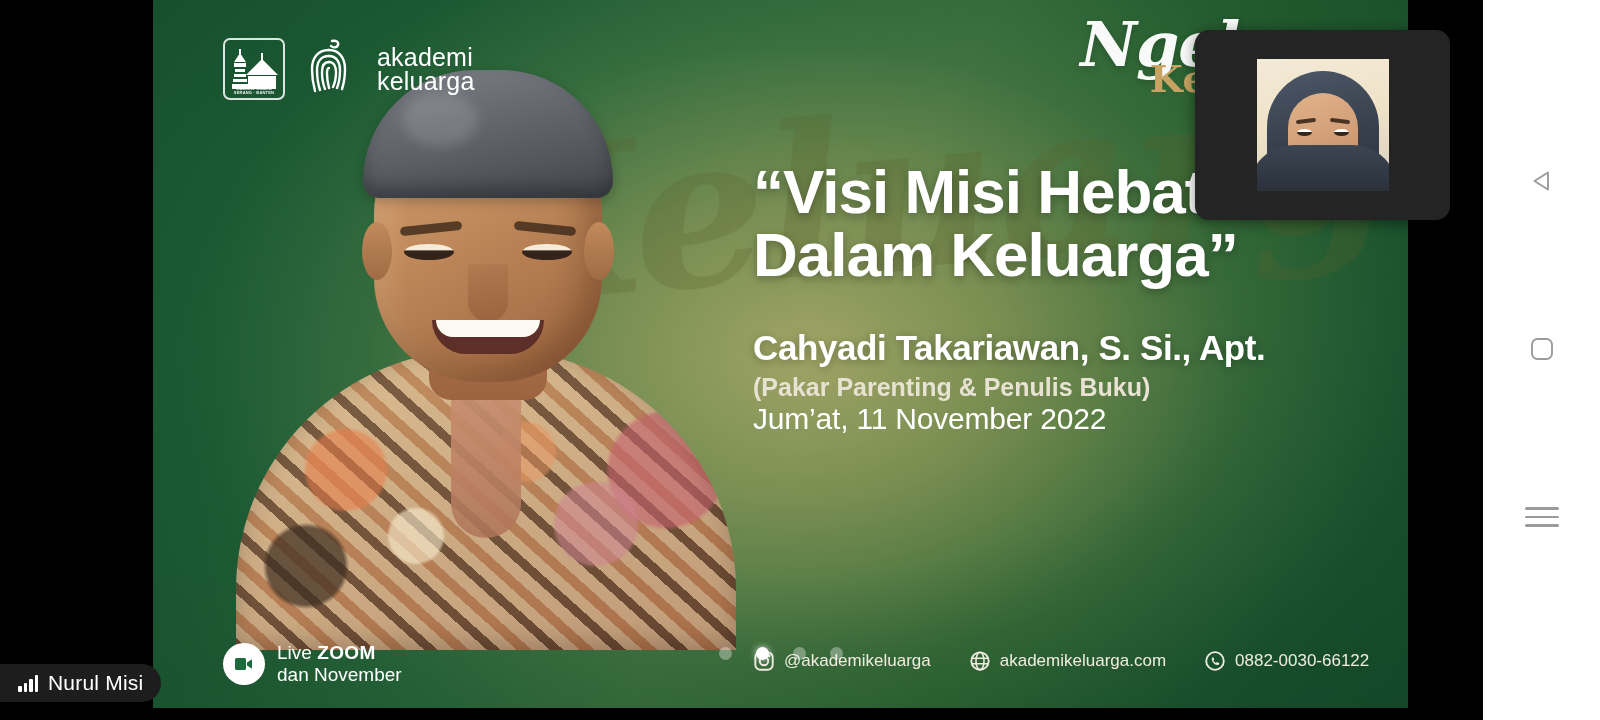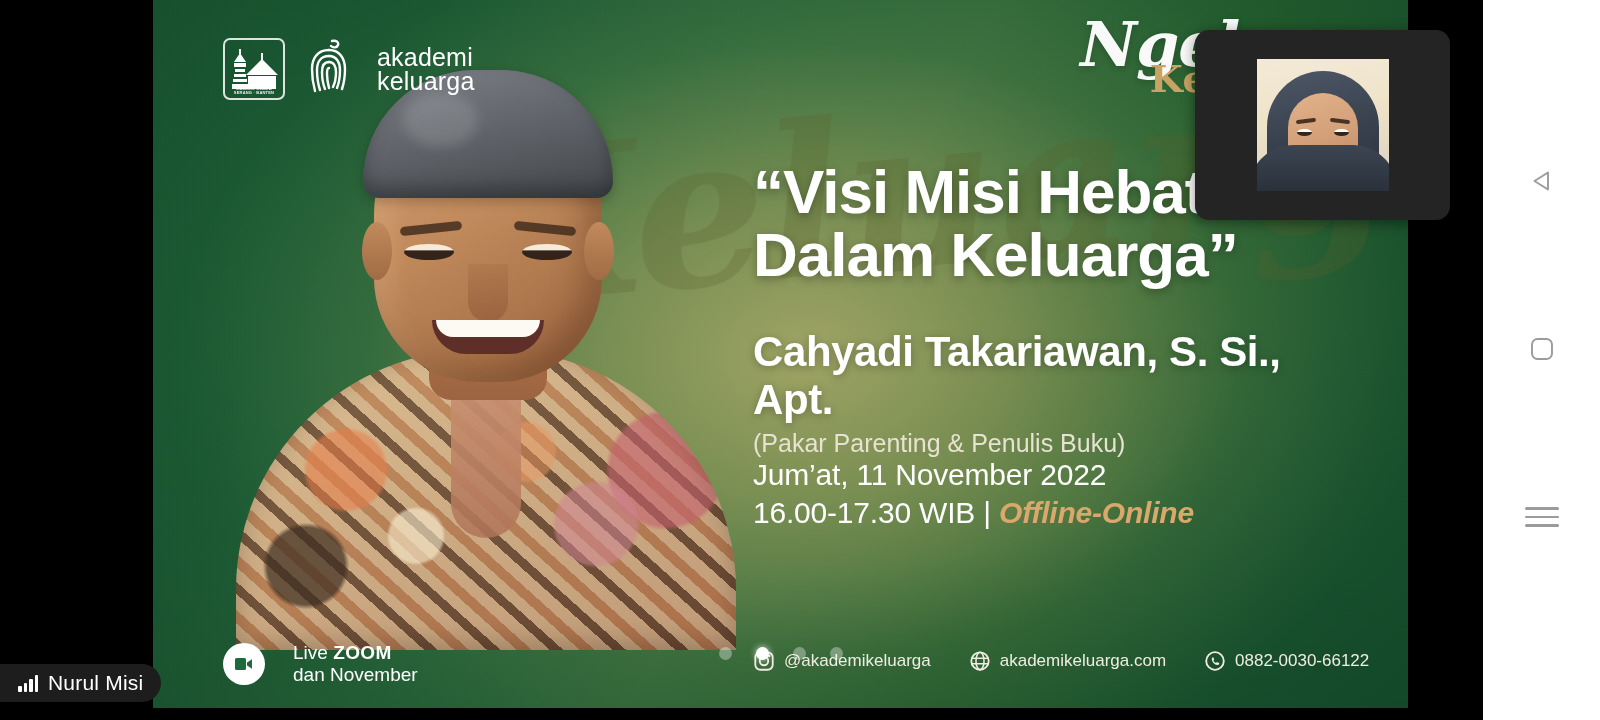--- a/index.html
+++ b/index.html
@@ -111,30 +111,30 @@
   .sp-mouth::before{ content:""; position:absolute; left:4px; top:0; right:4px; height:17px;
     background:#fdfaf4; border-radius:0 0 40px 40px; }
 
   
   .flyer-text{ position:absolute; left:600px; top:160px; width:560px; z-index:5; }
   .flyer-title{
     color:#ffffff; font-size:62px; font-weight:700; line-height:1.02;
     letter-spacing:-1px; text-shadow:0 3px 10px rgba(0,0,0,.30);
   }
   .speaker-name{
-    margin-top:42px; color:#ffffff; font-size:42px; font-weight:700;
+    margin-top:42px; color:#ffffff; font-size:35px; font-weight:700;
     letter-spacing:-.4px; text-shadow:0 2px 8px rgba(0,0,0,.28);
   }
-  .speaker-role{ margin-top:5px; color:#e7e2d2; font-size:25px; font-weight:400; }
+  .speaker-role{ margin-top:5px; color:#e7e2d2; font-size:25px; font-weight:700; }
   .event-date{ color:#ffffff; font-size:30px; font-weight:400; letter-spacing:-.2px; }
   .event-time{ margin-top:4px; color:#ffffff; font-size:30px; font-weight:400; letter-spacing:-.2px; }
   .event-time .mode{ color:#d9a86a; font-weight:700; font-style:italic; }
 
   
-  .live-badge{ position:absolute; left:70px; bottom:22px; display:flex; align-items:center; gap:28px; z-index:6; }
+  .live-badge{ position:absolute; left:70px; bottom:22px; display:flex; align-items:center; gap:12px; z-index:6; }
   .live-badge .cam{
     width:42px; height:42px; border-radius:50%; background:#ffffff;
     display:flex; align-items:center; justify-content:center;
   }
   .live-badge .cam svg{ width:24px; height:24px; display:block; }
   .live-badge .txt{ color:#ffffff; font-size:19px; line-height:1.16; }
   .live-badge .txt .r1 .strong{ font-weight:700; letter-spacing:.4px; }
   .live-badge .txt .r2{ font-weight:400; }
 
   
@@ -279,21 +279,20 @@
     </div>
 
     <div class="flyer-text">
       <div class="flyer-title">
         <span>“Visi Misi Hebat</span><br>
         <span>Dalam Keluarga”</span>
       </div>
       <div class="speaker-name">Cahyadi Takariawan, S. Si., Apt.</div>
       <div class="speaker-role">(Pakar Parenting &amp; Penulis Buku)</div>
       <div class="event-date">Jum’at, 11 November 2022</div>
-      <div class="event-time"><span>16.00-17.30 WIB | </span><span class="mode">Offline-Online</span></div>
     </div>
 
     <div class="live-badge">
       <span class="cam">
         <svg viewBox="0 0 24 24" aria-hidden="true">
           <path d="M3 7.5a1.5 1.5 0 0 1 1.5-1.5h8A1.5 1.5 0 0 1 14 7.5v9A1.5 1.5 0 0 1 12.5 18h-8A1.5 1.5 0 0 1 3 16.5z" fill="#1d6b3c"></path>
           <path d="M15 10.5l5-3.3v9.6l-5-3.3z" fill="#1d6b3c"></path>
         </svg>
       </span>
       <span class="txt">

